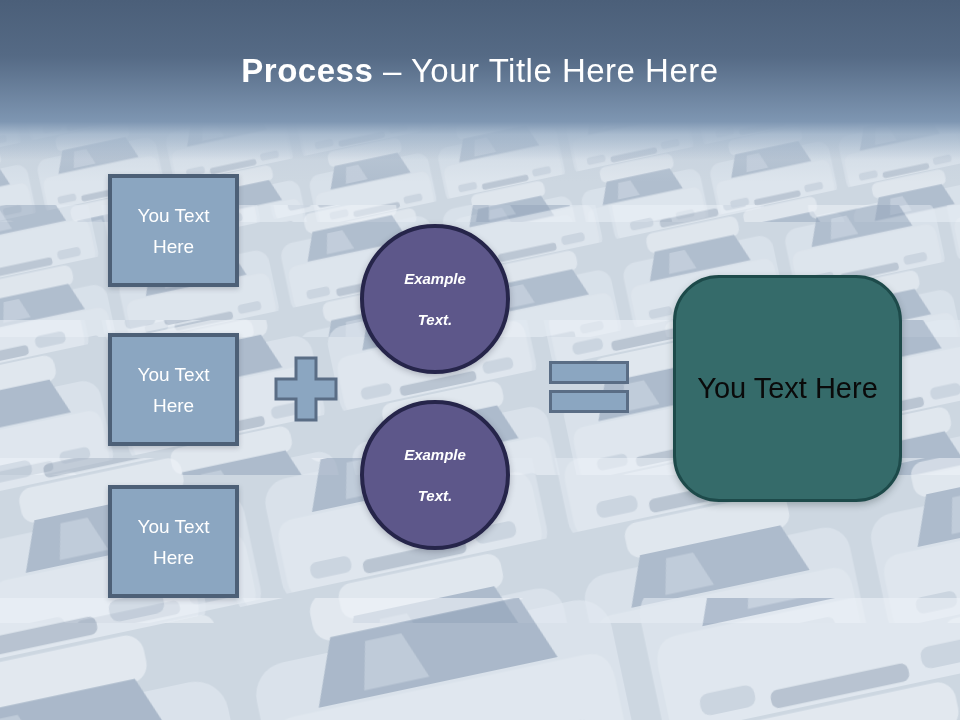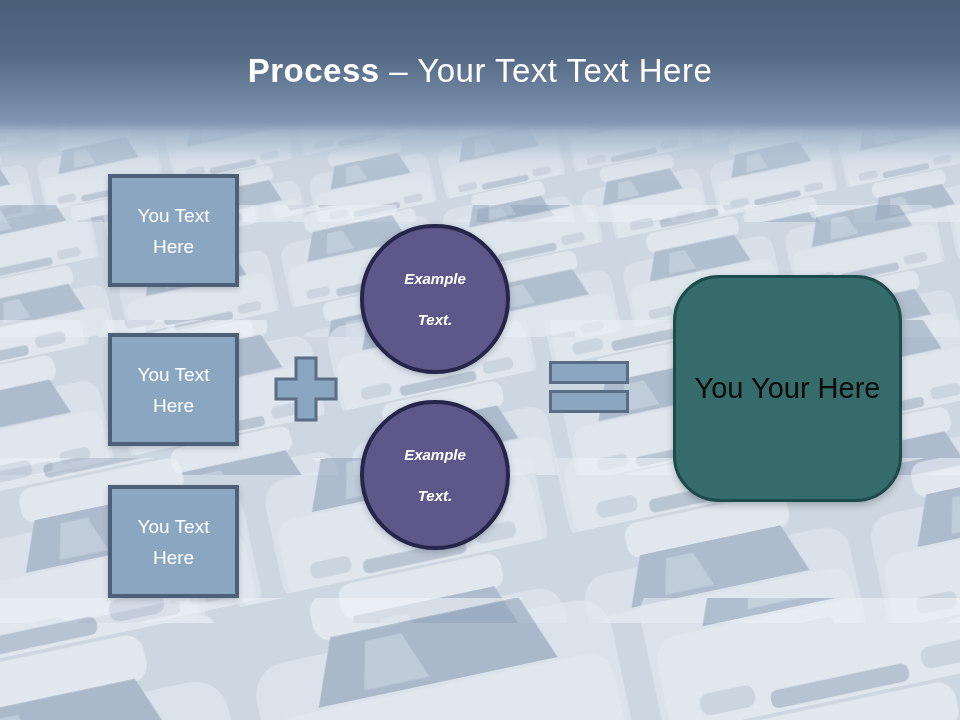--- a/index.html
+++ b/index.html
@@ -99,21 +99,21 @@
     <rect x="0" y="112" width="960" height="110" fill="url(#row1)" opacity="0.5"></rect>
     <rect x="0" y="205" width="960" height="132" fill="url(#row2)" opacity="0.5"></rect>
     <rect x="0" y="320" width="960" height="155" fill="url(#row3)" opacity="0.55"></rect>
     <rect x="0" y="458" width="960" height="165" fill="url(#row4)" opacity="0.55"></rect>
     <rect x="0" y="598" width="960" height="122" fill="url(#row5)" opacity="0.6"></rect>
     <rect x="0" y="112" width="960" height="70" fill="url(#topwash)"></rect>
   </svg>
 
   <div class="header">
     <h1 class="title"><span class="bold">Process</span>
-      <span>– Your Text Text Here</span></h1>
+      <span>– Your Title Here Here</span></h1>
   </div>
 
   <div class="ltbox b1">
     <div>You Text</div>
     <div>Here</div>
   </div>
   <div class="ltbox b2">
     <div>You Text</div>
     <div>Here</div>
   </div>
@@ -134,16 +134,16 @@
     <div>Example</div>
     <div>Text.</div>
   </div>
 
   <div class="equals">
     <div class="bar"></div>
     <div class="bar"></div>
   </div>
 
   <div class="result">
-    <span>You Your Here</span>
+    <span>You Text Here</span>
   </div>
 
 </div>
 
 </body></html>

